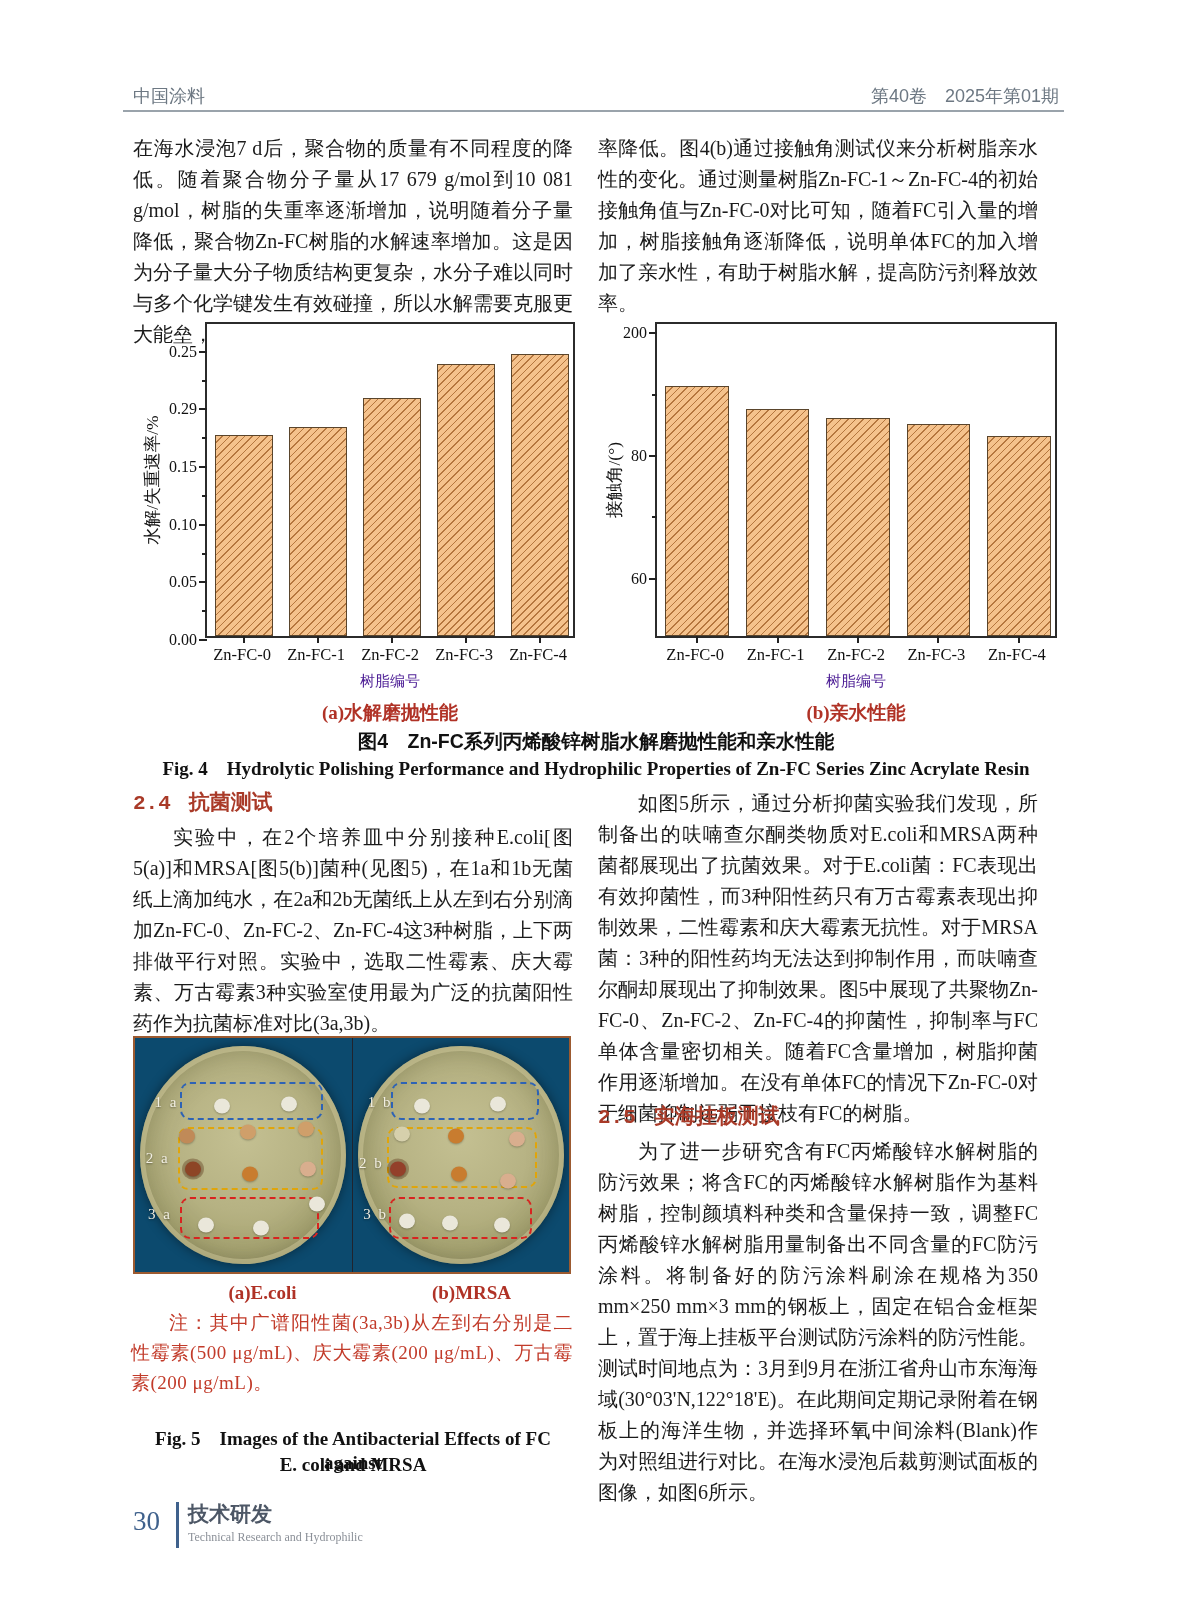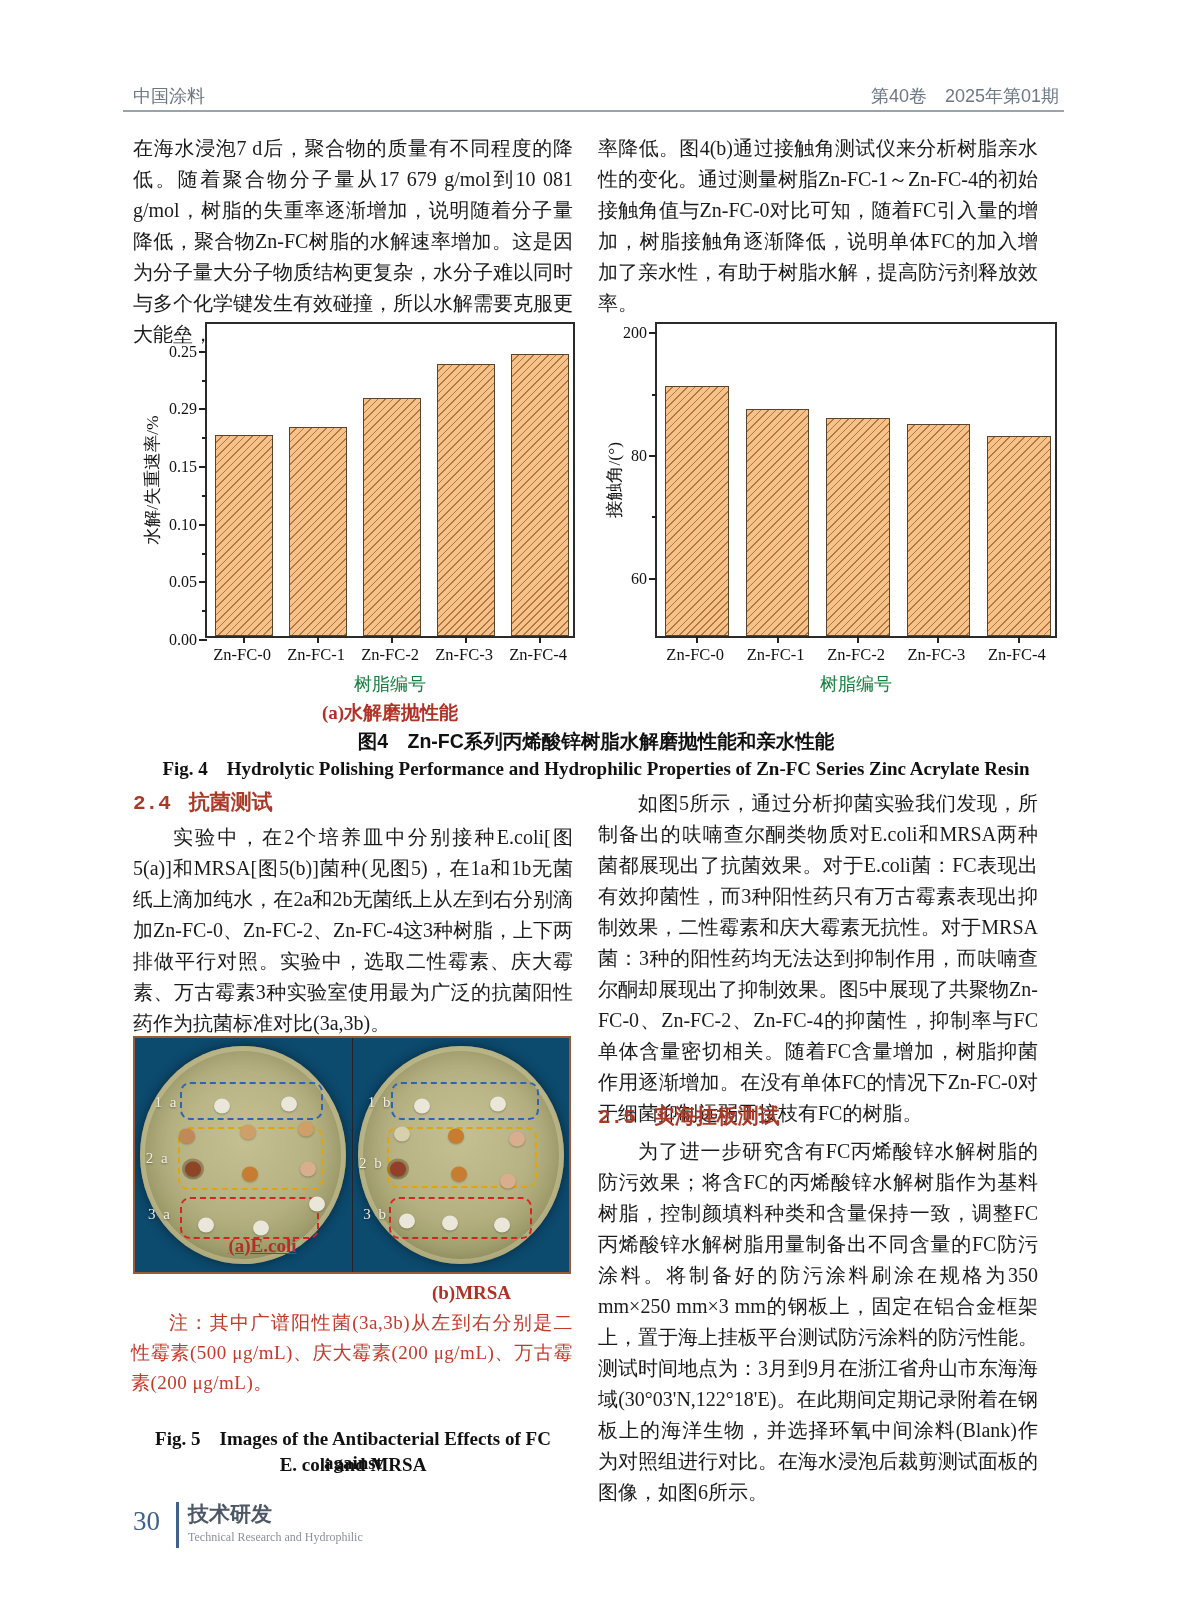--- a/index.html
+++ b/index.html
@@ -34,21 +34,21 @@
   .ytick.major{width:8px;left:-8px;}
   .ytick.minor{width:5px;left:-5px;}
   .ylab{position:absolute;left:-60px;width:50px;text-align:right;font-size:16px;line-height:20px;color:#111;}
   .xtick{position:absolute;top:100%;width:2px;height:7px;background:#222;}
   .xlabels{position:absolute;height:22px;}
   .xlab{position:absolute;transform:translateX(-50%);font-size:16.5px;white-space:nowrap;color:#111;}
   .ytitle{
     position:absolute;white-space:nowrap;font-size:17.5px;color:#111;
     transform:translate(-50%,-50%) rotate(-90deg);
   }
-  .xtitle{position:absolute;text-align:center;font-size:18px;color:#15803d;}
+  .xtitle{position:absolute;text-align:center;font-size:15px;color:#4c1d95;}
   .panel-cap{
     position:absolute;text-align:center;font-size:19px;color:#b03226;font-weight:bold;
     font-family:"Liberation Serif","DejaVu Serif",serif;
   }
   .figcap-cn{
     text-align:center;font-family:"Liberation Sans","DejaVu Sans",sans-serif;
     font-weight:bold;font-size:19.5px;color:#111;
   }
   .figcap-en{text-align:center;font-weight:bold;font-size:19px;color:#111;}
   
@@ -158,20 +158,21 @@
         <div class="xtick" style="left: 360.8px;"></div>
       </div>
     <div class="xlabels" style="left:57px;top:333px;width:402px;">
         <div class="xlab" style="left: 40.2px;">Zn-FC-0</div>
         <div class="xlab" style="left: 120.6px;">Zn-FC-1</div>
         <div class="xlab" style="left: 201px;">Zn-FC-2</div>
         <div class="xlab" style="left: 281.4px;">Zn-FC-3</div>
         <div class="xlab" style="left: 361.8px;">Zn-FC-4</div>
       </div>
     <div class="xtitle" style="left:57px;top:360px;width:402px;">树脂编号</div>
+    <div class="panel-cap" style="left:57px;top:388px;width:402px;">(b)亲水性能</div>
   </div>
 
   <div class="abs figcap-cn" style="left:133px;top:728px;width:926px;">图4　Zn-FC系列丙烯酸锌树脂水解磨抛性能和亲水性能</div>
   <div class="abs figcap-en" style="left:133px;top:756px;width:926px;">Fig. 4　Hydrolytic Polishing Performance and Hydrophilic Properties of Zn-FC Series Zinc Acrylate Resin</div>
 
   <div class="abs sec-head" style="left:133px;top:788px;">
     <span class="num">2.4</span><span>抗菌测试</span>
   </div>
   <div class="abs para indent" style="left:133px;top:822px;">实验中，在2个培养皿中分别接种E.coli[图5(a)]和MRSA[图5(b)]菌种(见图5)，在1a和1b无菌纸上滴加纯水，在2a和2b无菌纸上从左到右分别滴加Zn-FC-0、Zn-FC-2、Zn-FC-4这3种树脂，上下两排做平行对照。实验中，选取二性霉素、庆大霉素、万古霉素3种实验室使用最为广泛的抗菌阳性药作为抗菌标准对比(3a,3b)。</div>
 
@@ -218,21 +219,21 @@
         <div class="disc" style="left: 49%; top: 58%; background: rgb(200, 124, 47);"></div>
         <div class="disc" style="left: 72%; top: 61%; background: rgb(217, 174, 142);"></div>
         <div class="dbox" style="border-color: rgb(216, 36, 32); left: 17%; top: 68%; width: 66%; height: 18%;"></div>
         <div class="dlabel" style="left: 5%; top: 72%;">3 b</div>
         <div class="disc" style="left: 25%; top: 78%; background: rgb(234, 231, 218);"></div>
         <div class="disc" style="left: 45%; top: 79%; background: rgb(234, 231, 218);"></div>
         <div class="disc" style="left: 69%; top: 80%; background: rgb(234, 231, 218);"></div>
       </div>
   </div>
 
-  <div class="abs panel-cap" style="left:153px;top:1235px;width:219px;text-decoration:underline;">(a)E.coli</div>
+  <div class="abs panel-cap" style="left:153px;top:1282px;width:219px;">(a)E.coli</div>
   <div class="abs panel-cap" style="left:362px;top:1282px;width:219px;">(b)MRSA</div>
 
   <div class="abs note" style="left:131px;top:1308px;">注：其中广谱阳性菌(3a,3b)从左到右分别是二性霉素(500 μg/mL)、庆大霉素(200 μg/mL)、万古霉素(200 μg/mL)。</div>
 
   <div class="abs figcap-en" style="left:133px;top:1426px;width:440px;">Fig. 5　Images of the Antibacterial Effects of FC against</div>
   <div class="abs figcap-en" style="left:133px;top:1454px;width:440px;">E. coli and MRSA</div>
 
   <div class="abs pgnum" style="left:133px;top:1506px;">30</div>
   <div class="abs foot-bar" style="left:176px;top:1502px;"></div>
   <div class="abs foot-cn" style="left:188px;top:1500px;">技术研发</div>

